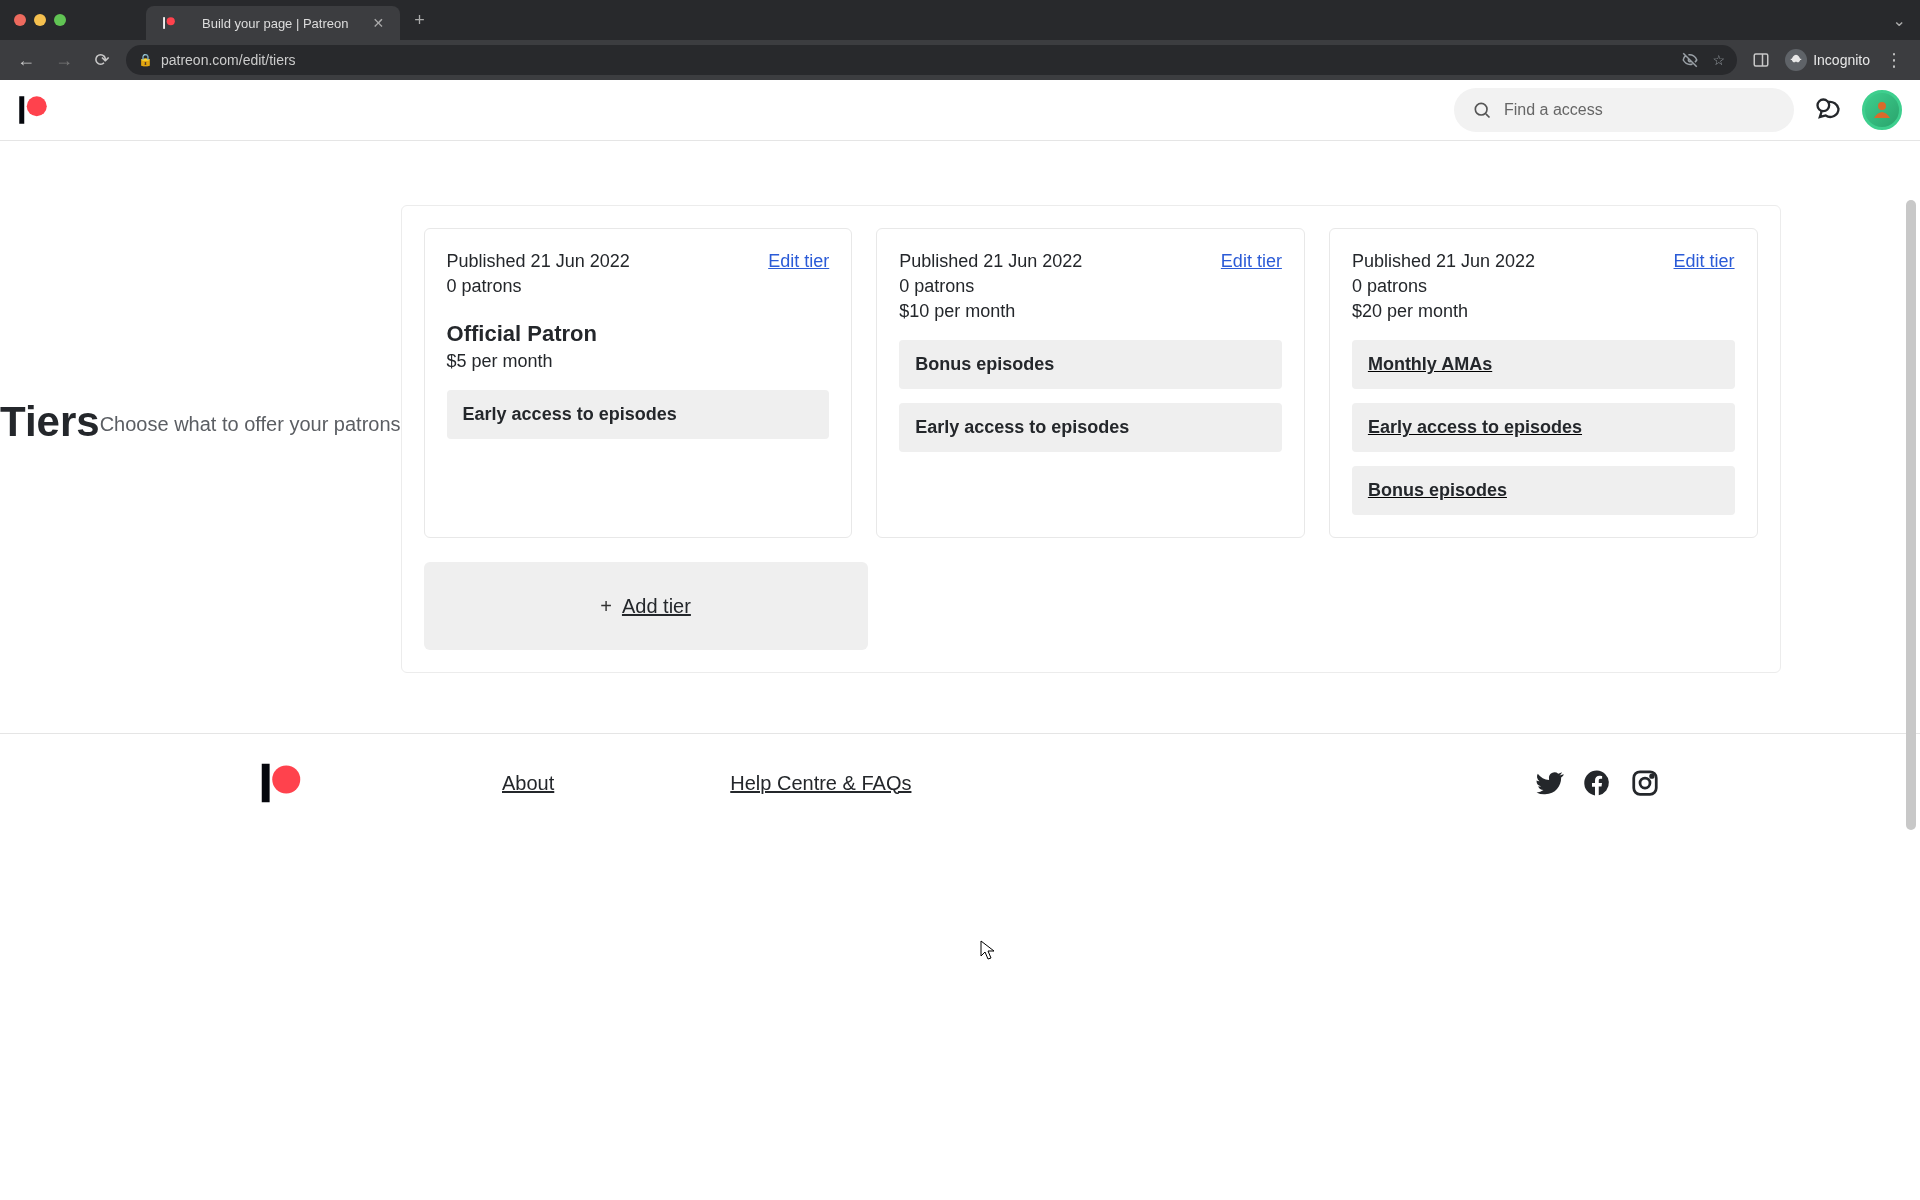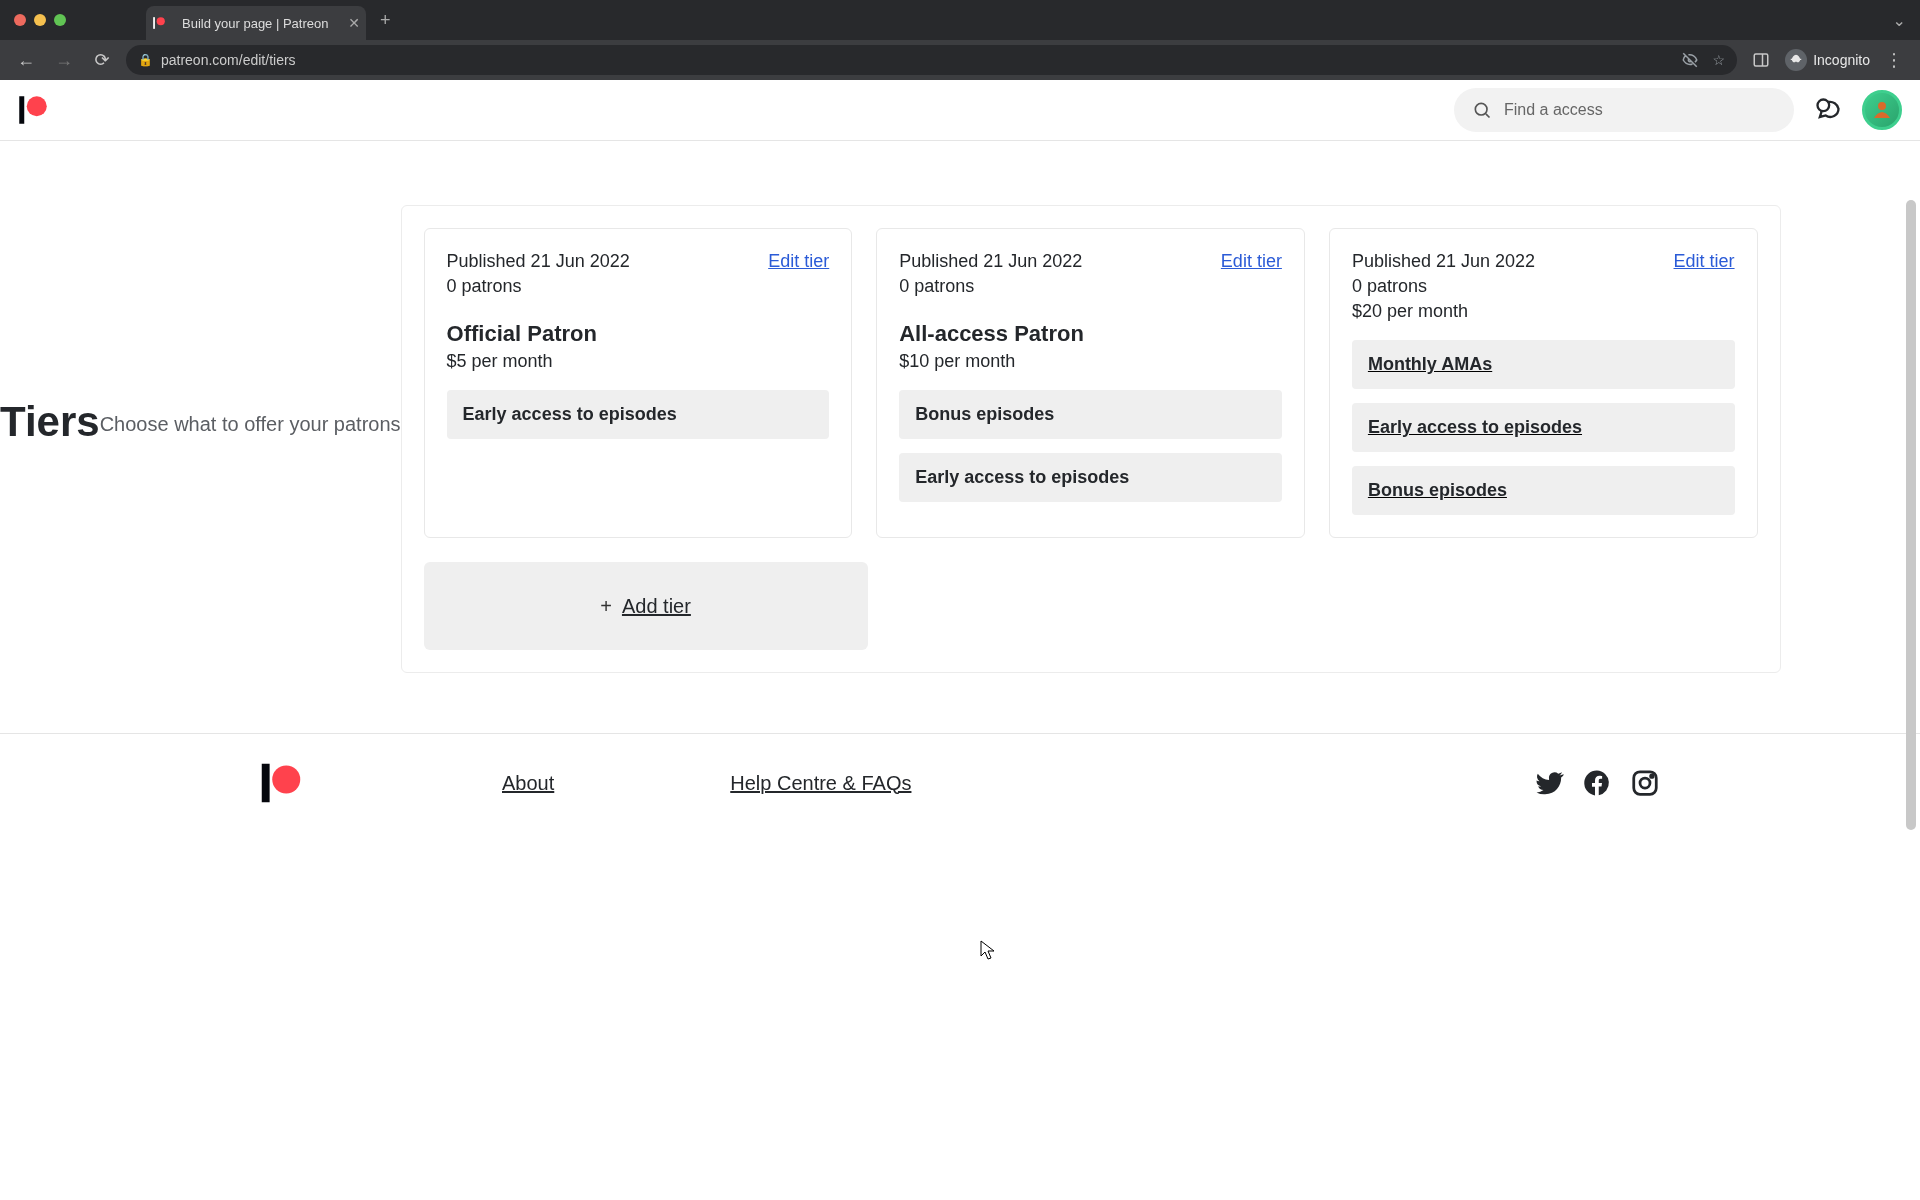--- a/index.html
+++ b/index.html
@@ -5,21 +5,21 @@
 * { margin: 0; padding: 0; box-sizing: border-box; font-family: -apple-system, BlinkMacSystemFont, "Segoe UI", Helvetica, Arial, sans-serif; }
 body { width: 1920px; height: 1200px; background: #fff; overflow: hidden; }
 
 
 .browser-chrome { background: #28292c; height: 40px; display: flex; align-items: center; padding: 0 14px; }
 .traffic-lights { display: flex; gap: 8px; margin-right: 80px; }
 .tl { width: 12px; height: 12px; border-radius: 50%; }
 .tl.red { background: #ed6a5e; }
 .tl.yellow { background: #f5c04f; }
 .tl.green { background: #61c454; }
-.tab { background: #3c3d40; color: #ddd; font-size: 13px; padding: 8px 6px; border-radius: 8px 8px 0 0; display: flex; align-items: center; gap: 14px; height: 34px; margin-top: 6px; min-width: 220px; }
+.tab { background: #3c3d40; color: #ddd; font-size: 13px; padding: 8px 16px; border-radius: 8px 8px 0 0; display: flex; align-items: center; gap: 24px; height: 34px; margin-top: 6px; min-width: 220px; }
 .tab-favicon { width: 16px; height: 16px; display: flex; align-items: center; }
 .tab-close { margin-left: auto; color: #aaa; font-size: 14px; }
 .new-tab { color: #aaa; font-size: 18px; margin-left: 14px; }
 .chrome-chevron { margin-left: auto; color: #aaa; }
 
 .address-row { background: #3c3d40; height: 40px; display: flex; align-items: center; padding: 0 12px; gap: 10px; }
 .nav-icon { color: #c8c8c8; width: 28px; display:flex; justify-content:center; font-size: 18px; }
 .nav-icon.disabled { color: #777; }
 .address-bar { flex: 1; background: #28292c; border-radius: 20px; height: 30px; display: flex; align-items: center; padding: 0 12px; color: #ccc; font-size: 14px; gap: 8px; }
 .lock { color: #9aa0a6; font-size: 12px; }
@@ -183,21 +183,20 @@
           </div>
   </div>
         <div class="tier-card">
     <div class="tier-top">
       <div>
         <div class="tier-pub">Published 21 Jun 2022</div>
         <div class="tier-patrons">0 patrons</div>
       </div>
       <a class="edit-link">Edit tier</a>
     </div>
-    <div class="tier-name">All-access Patron</div>
     <div class="tier-price">$10 per month</div>
     <div style="margin-top:18px;">
             <div class="benefit-pill">Bonus episodes</div>
             <div class="benefit-pill">Early access to episodes</div>
           </div>
   </div>
         <div class="tier-card">
     <div class="tier-top">
       <div>
         <div class="tier-pub">Published 21 Jun 2022</div>

